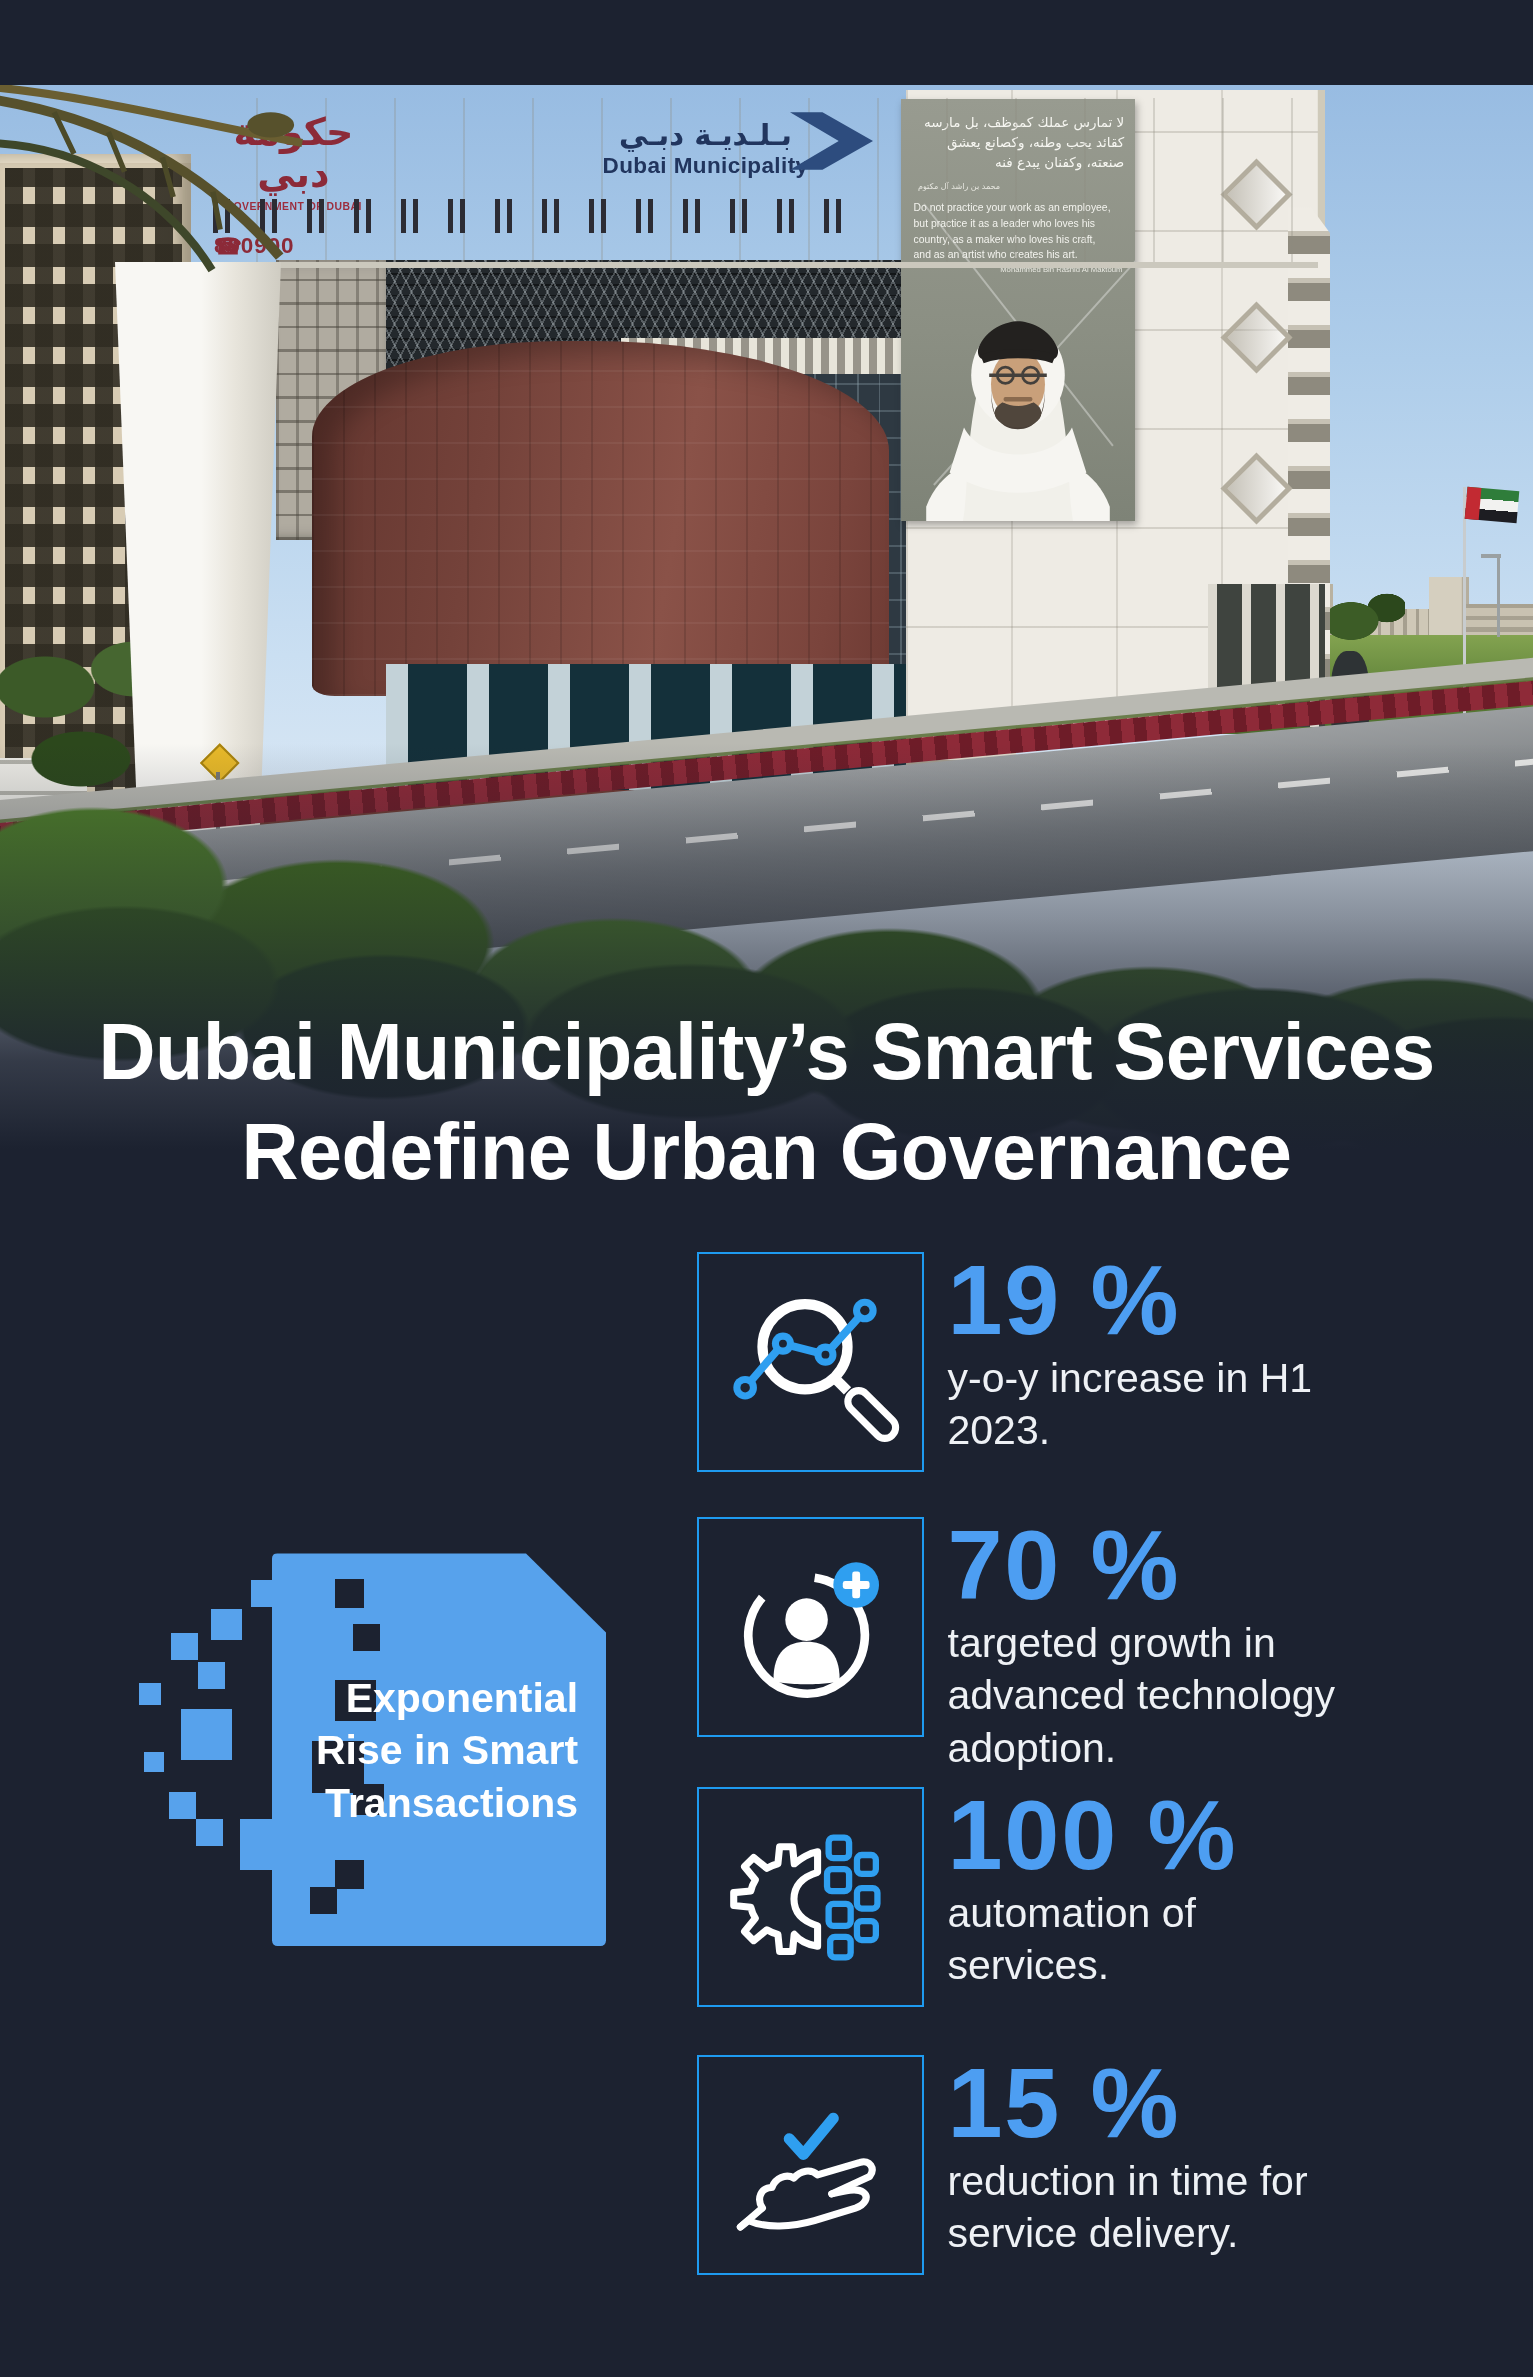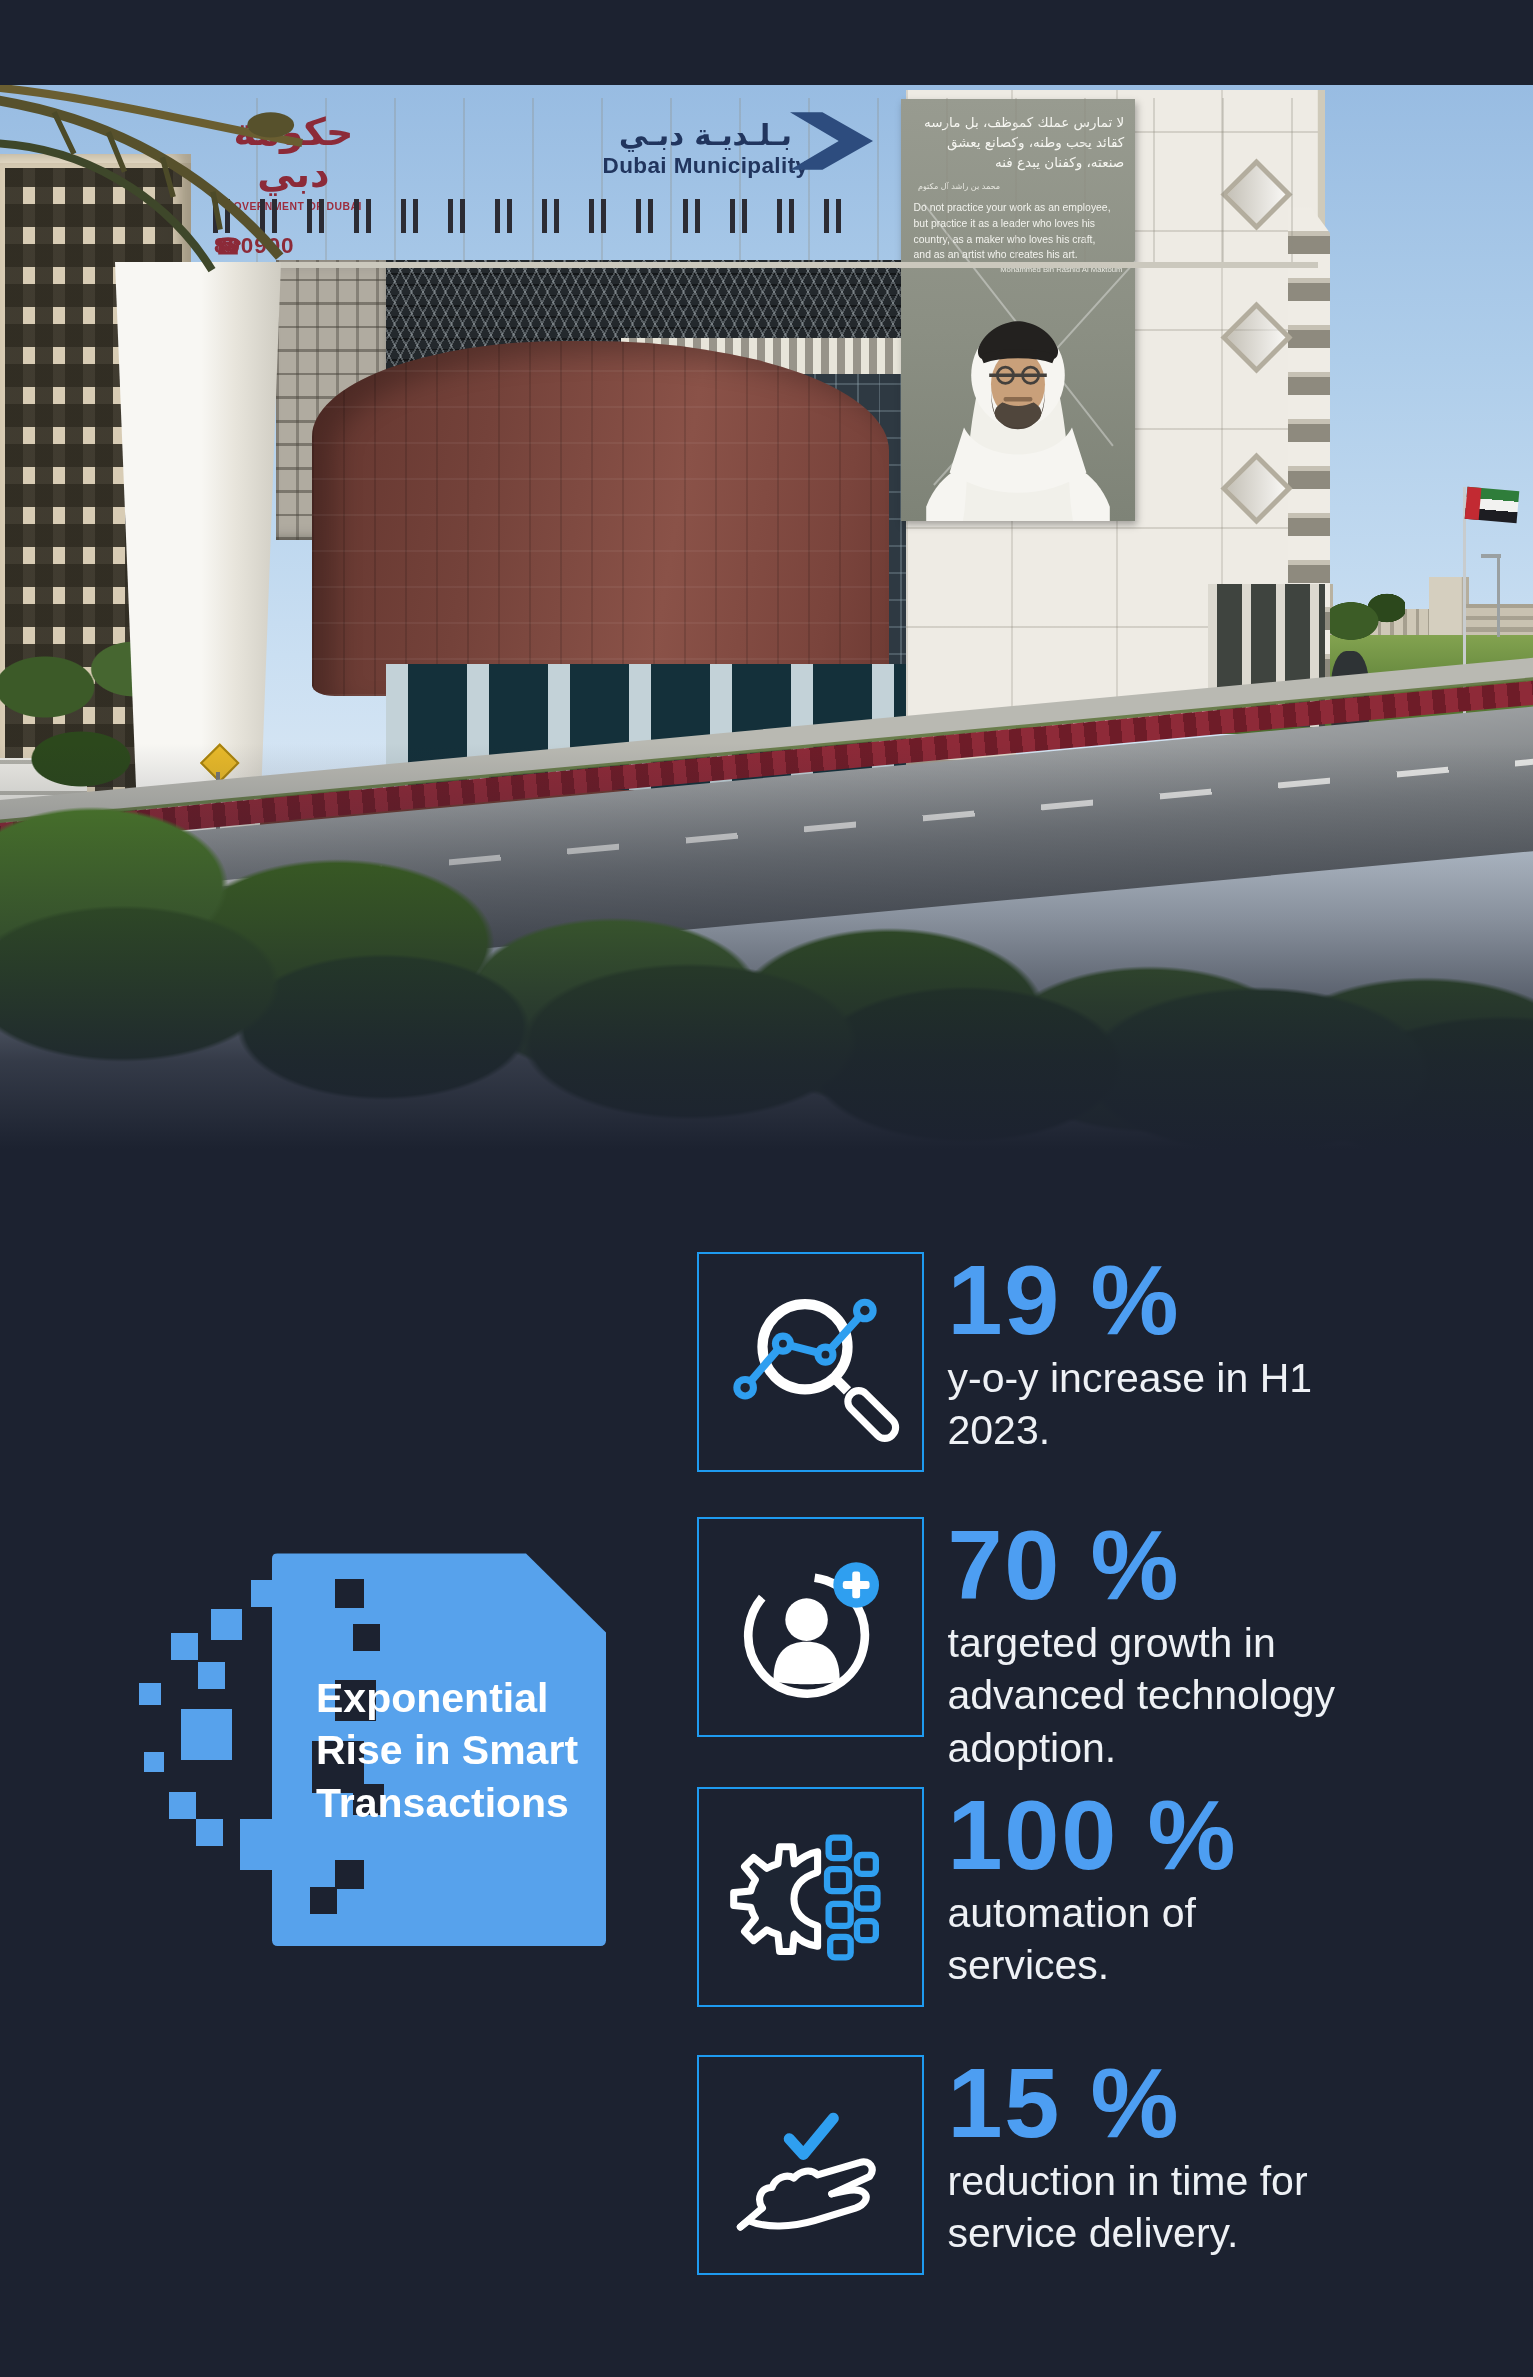--- a/index.html
+++ b/index.html
@@ -160,21 +160,21 @@
   .photo-fade { left:0; top:0; width:1533px; height:1097px;
     background:linear-gradient(180deg,rgba(28,34,48,0) 0%,rgba(28,34,48,0) 60%,
       rgba(28,34,48,.45) 76%,rgba(28,34,48,.88) 89%,#1c2230 97%); }
   .fronds { left:0; top:0; width:397px; height:244px; }
 
   
   .title { position:absolute; left:0; top:949px; width:1533px; text-align:center; color:#ffffff;
     font-size:79px; font-weight:bold; line-height:1.27; letter-spacing:-0.5px; white-space:pre-line; z-index:40; }
 
   
-  .doc-art { position:absolute; left:63px; top:1539px; width:568px; height:424px; z-index:30; }
+  .doc-art { position:absolute; left:63px; top:1539px; width:568px; height:424px; z-index:30;text-align:right; }
   .doc-art .paper { position:absolute; left:209px; top:14.4px; width:334px; height:393px;
     background:#57a2ec; border-radius:5.4px;
     clip-path:polygon(0 0,254px 0,334px 79px,334px 393px,0 393px); }
   .doc-label { position:absolute; left:253px; top:133px; color:#ffffff; font-size:41px;
     font-weight:bold; line-height:1.28; white-space:pre-line; }
   .px { position:absolute; }
   .px.b { background:#57a2ec; } .px.d { background:#1c2230; }
 
   
   .stat { position:absolute; left:697px; display:flex; align-items:flex-start; }
@@ -292,20 +292,22 @@
 
     <svg class="fronds" viewBox="0 0 440 270">
       <path d="M-20,14 C120,34 230,96 310,190" stroke="#57512c" stroke-width="11" fill="none"></path>
       <path d="M-20,64 C90,64 185,124 235,205" stroke="#3e472a" stroke-width="9" fill="none"></path>
       <path d="M-10,2 C100,12 215,42 335,64" stroke="#6a5e31" stroke-width="9" fill="none"></path>
       <path d="M60,30 L82,76 M120,52 L138,96 M180,80 L192,124 M236,118 L244,160" stroke="#4c4a28" stroke-width="6"></path>
       <ellipse cx="300" cy="44" rx="26" ry="14" fill="#57512c"></ellipse>
     </svg>
   </div>
 
+  <h1 class="title">Dubai Municipality’s Smart Services
+Redefine Urban Governance</h1>
 
   <div class="doc-art">
     <div class="paper"></div>
     <div class="px b" style="left:188px;top:41px;width:27px;height:27px"></div>
     <div class="px b" style="left:153px;top:31px;width:51px;height:51px;opacity:.0"></div>
     <div class="px b" style="left:148px;top:70px;width:31px;height:31px"></div>
     <div class="px b" style="left:108px;top:94px;width:27px;height:27px"></div>
     <div class="px b" style="left:135px;top:123px;width:27px;height:27px"></div>
     <div class="px b" style="left:225px;top:96px;width:27px;height:27px"></div>
     <div class="px b" style="left:118px;top:170px;width:51px;height:51px"></div>

